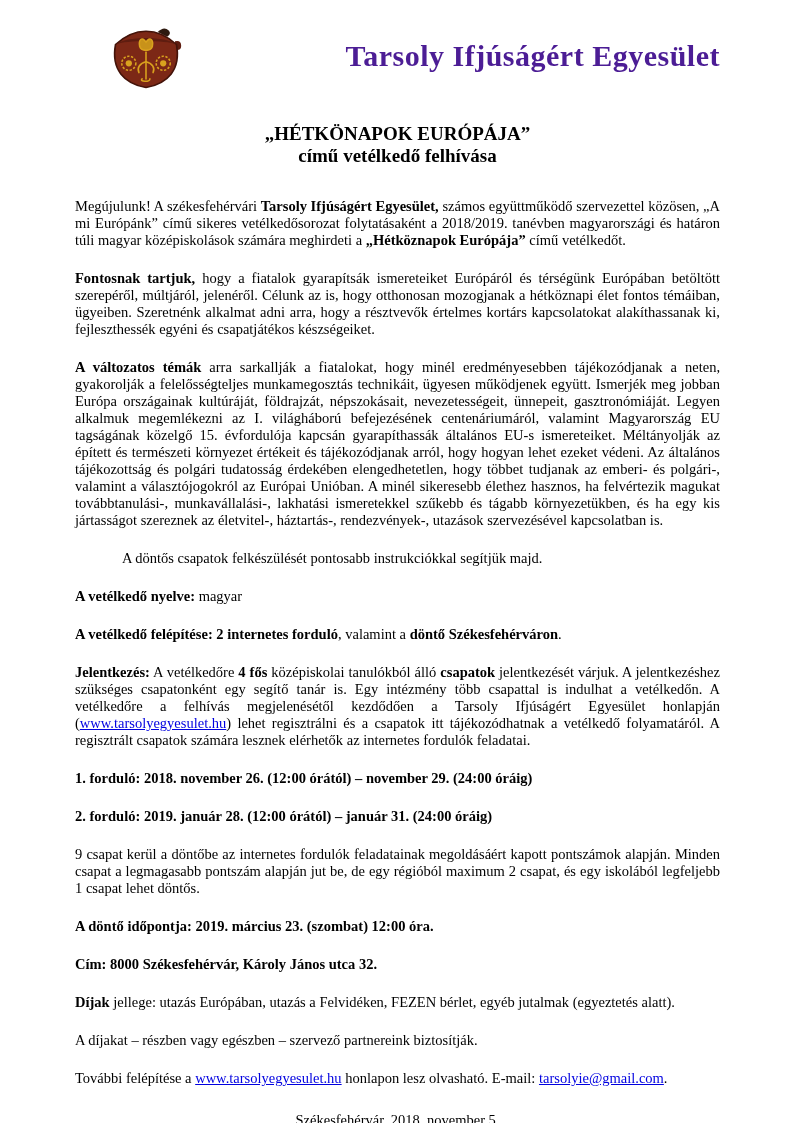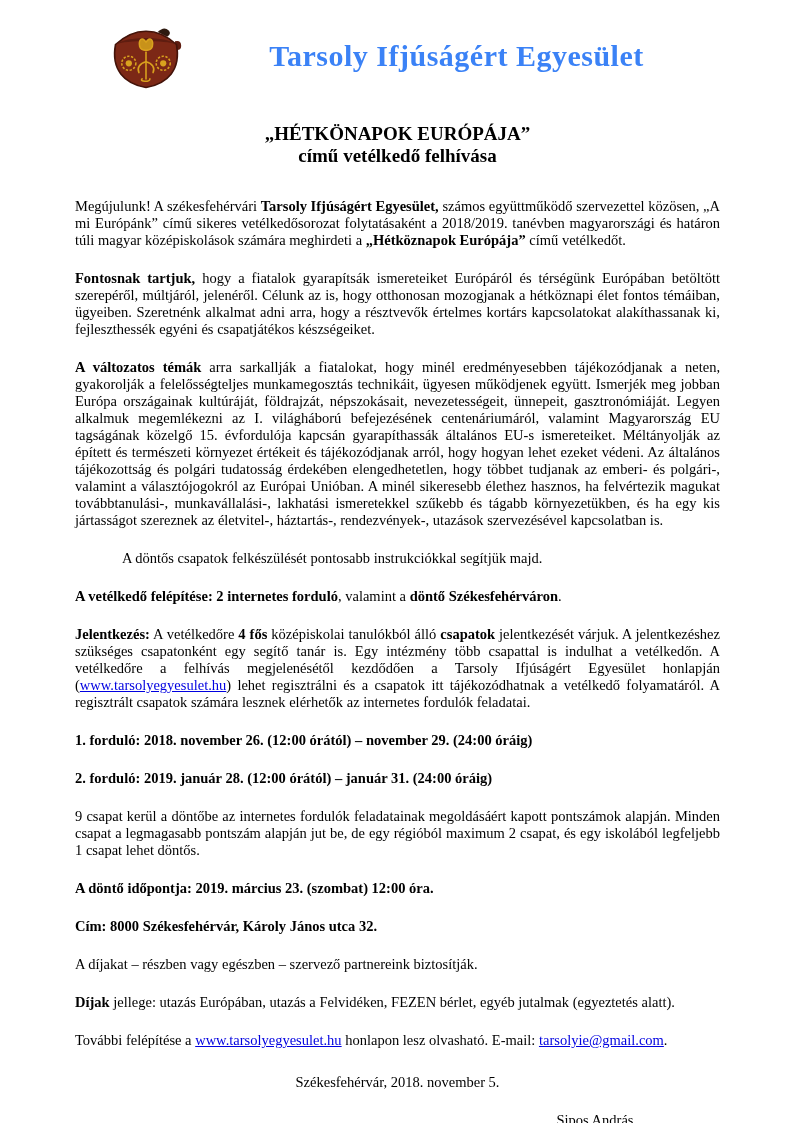--- a/index.html
+++ b/index.html
@@ -29,25 +29,25 @@
       #8d81588 84%, #564aa4 97%, #5246a2 100%);
     border-radius: 2px;
   }
   .banner-logo {
     position: absolute;
     left: 28px; top: 5px;
     width: 86px; height: 72px;
   }
   .banner-title {
     flex: 1;
-    text-align: center;
+    text-align: right;
     padding-left: 118px;
     font-size: 30px;
     font-weight: 600;
-    color: #3b82f6;
+    color: #4c1d95;
     letter-spacing: 0.5px;
   }
 
   
   .doc-title {
     margin-top: 27px;
     text-align: center;
     font-size: 19px;
     font-weight: bold;
     line-height: 22px;
@@ -123,29 +123,30 @@
   <div class="doc-title">
     <div>„HÉTKÖNAPOK EURÓPÁJA”</div>
     <div>című vetélkedő felhívása</div>
   </div>
 
   <div class="doc-body">
       <p class="para justify"><span>Megújulunk! A székesfehérvári </span><span class="b">Tarsoly Ifjúságért Egyesület,</span><span> számos együttműködő szervezettel közösen, „A mi Európánk” című sikeres vetélkedősorozat folytatásaként a 2018/2019. tanévben magyarországi és határon túli magyar középiskolások számára meghirdeti a </span><span class="b">„Hétköznapok Európája”</span><span> című vetélkedőt.</span></p>
       <p class="para justify"><span class="b">Fontosnak tartjuk,</span><span> hogy a fiatalok gyarapítsák ismereteiket Európáról és térségünk Európában betöltött szerepéről, múltjáról, jelenéről. Célunk az is, hogy otthonosan mozogjanak a hétköznapi élet fontos témáiban, ügyeiben. Szeretnénk alkalmat adni arra, hogy a résztvevők értelmes kortárs kapcsolatokat alakíthassanak ki, fejleszthessék egyéni és csapatjátékos készségeiket.</span></p>
       <p class="para justify"><span class="b">A változatos témák</span><span> arra sarkallják a fiatalokat, hogy minél eredményesebben tájékozódjanak a neten, gyakorolják a felelősségteljes munkamegosztás technikáit, ügyesen működjenek együtt. Ismerjék meg jobban Európa országainak kultúráját, földrajzát, népszokásait, nevezetességeit, ünnepeit, gasztronómiáját. Legyen alkalmuk megemlékezni az I. világháború befejezésének centenáriumáról, valamint Magyarország EU tagságának közelgő 15. évfordulója kapcsán gyarapíthassák általános EU-s ismereteiket. Méltányolják az épített és természeti környezet értékeit és tájékozódjanak arról, hogy hogyan lehet ezeket védeni. Az általános tájékozottság és polgári tudatosság érdekében elengedhetetlen, hogy többet tudjanak az emberi- és polgári-, valamint a választójogokról az Európai Unióban. A minél sikeresebb élethez hasznos, ha felvértezik magukat továbbtanulási-, munkavállalási-, lakhatási ismeretekkel szűkebb és tágabb környezetükben, és ha egy kis jártasságot szereznek az életvitel-, háztartás-, rendezvények-, utazások szervezésével kapcsolatban is.</span></p>
       <p class="para indent"><span>A döntős csapatok felkészülését pontosabb instrukciókkal segítjük majd.</span></p>
+      <p class="para plain"><span class="b">A vetélkedő nyelve:</span><span> magyar</span></p>
       <p class="para plain"><span class="b">A vetélkedő felépítése: 2 internetes forduló</span><span>, valamint a </span><span class="b">döntő Székesfehérváron</span><span>.</span></p>
       <p class="para justify"><span class="b">Jelentkezés:</span><span> A vetélkedőre </span><span class="b">4 fős</span><span> középiskolai tanulókból álló </span><span class="b">csapatok</span><span> jelentkezését várjuk. A jelentkezéshez szükséges csapatonként egy segítő tanár is. Egy intézmény több csapattal is indulhat a vetélkedőn. A vetélkedőre a felhívás megjelenésétől kezdődően a Tarsoly Ifjúságért Egyesület honlapján (</span><a class="doclink" href="#">www.tarsolyegyesulet.hu</a><span>) lehet regisztrálni és a csapatok itt tájékozódhatnak a vetélkedő folyamatáról. A regisztrált csapatok számára lesznek elérhetők az internetes fordulók feladatai.</span></p>
       <p class="para plain"><span class="b">1. forduló: 2018. november 26. (12:00 órától) – november 29. (24:00 óráig)</span></p>
       <p class="para plain"><span class="b">2. forduló: 2019. január 28. (12:00 órától) – január 31. (24:00 óráig)</span></p>
       <p class="para justify"><span>9 csapat kerül a döntőbe az internetes fordulók feladatainak megoldásáért kapott pontszámok alapján. Minden csapat a legmagasabb pontszám alapján jut be, de egy régióból maximum 2 csapat, és egy iskolából legfeljebb 1 csapat lehet döntős.</span></p>
       <p class="para plain"><span class="b">A döntő időpontja: 2019. március 23. (szombat) 12:00 óra.</span></p>
       <p class="para plain"><span class="b">Cím: 8000 Székesfehérvár, Károly János utca 32.</span></p>
+      <p class="para plain"><span class="b">Díjak</span><span> jellege: utazás Európában, utazás a Felvidéken, FEZEN bérlet, egyéb jutalmak (egyeztetés alatt).</span></p>
       <p class="para plain"><span>A díjakat – részben vagy egészben – szervező partnereink biztosítják.</span></p>
-      <p class="para plain"><span class="b">Díjak</span><span> jellege: utazás Európában, utazás a Felvidéken, FEZEN bérlet, egyéb jutalmak (egyeztetés alatt).</span></p>
       <p class="para plain"><span>További felépítése a </span><a class="doclink" href="#">www.tarsolyegyesulet.hu</a><span> honlapon lesz olvasható. E-mail: </span><a class="doclink" href="#">tarsolyie@gmail.com</a><span>.</span></p>
       <p class="para date"><span>Székesfehérvár, 2018. november 5.</span></p>
     </div>
 
   <div class="signature">
       <div>Sipos András</div>
       <div>elnöke</div>
     </div>
 
   <div class="footer">

